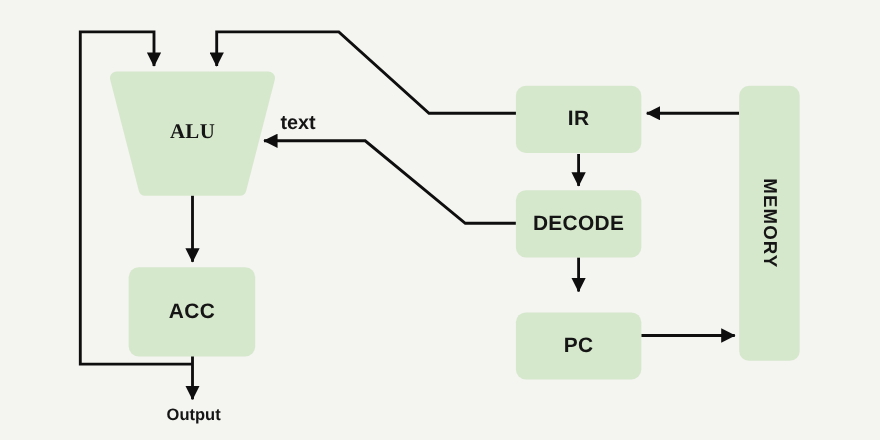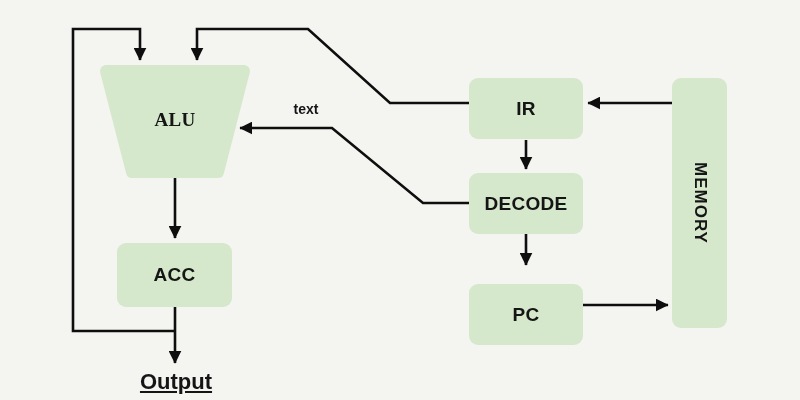--- a/index.html
+++ b/index.html
@@ -41,22 +41,22 @@
     text-orientation: mixed;
     font-size: 17px;
     letter-spacing: 1px;
   }
   .floating-label {
     position: absolute;
     color: #151515;
     font-weight: 700;
     text-align: center;
   }
-  #bus-label   { left: 273px; top: 101px; width: 66px; font-size: 14px; }
-  #output-label{ left: 118px; top: 369px; width: 116px; font-size: 22px; text-decoration: underline; }
+  #bus-label   { left: 238px; top: 101px; width: 66px; font-size: 18px; }
+  #output-label{ left: 118px; top: 369px; width: 116px; font-size: 15px; }
 </style>
 </head>
 <body>
 
 <div id="stage">
 
   <svg id="edges" viewBox="0 0 800 400" xmlns="http://www.w3.org/2000/svg">
     <defs>
       <marker id="ah" viewBox="0 0 10 10" refX="9.5" refY="5" markerWidth="5" markerHeight="5" orient="auto">
         <path d="M0,0 L10,5 L0,10 Z" fill="#0e0e0e"></path>
@@ -81,21 +81,21 @@
 
     <path d="M175,306 V363" fill="none" stroke="#0e0e0e" stroke-width="2.6" marker-end="url(#ah)"></path>
 
     <path d="M175,331 H73 V29 H140 V60" fill="none" stroke="#0e0e0e" stroke-width="2.6" marker-end="url(#ah)"></path>
   </svg>
 
   <div class="node transparent" style="left:100px; top:65px; width:150px; height:110px;font-family:Liberation Serif, serif;">
     <span>ALU</span>
   </div>
 
-  <div class="node" style="left:117px; top:243px; width:115px; height:64px;">
+  <div class="node" style="left:117px; top:243px; width:115px; height:81px;">
     <span>ACC</span>
   </div>
 
   <div class="node" style="left:469px; top:78px; width:114px; height:61px;">
     <span>IR</span>
   </div>
 
   <div class="node" style="left:469px; top:173px; width:114px; height:61px;">
     <span>DECODE</span>
   </div>

